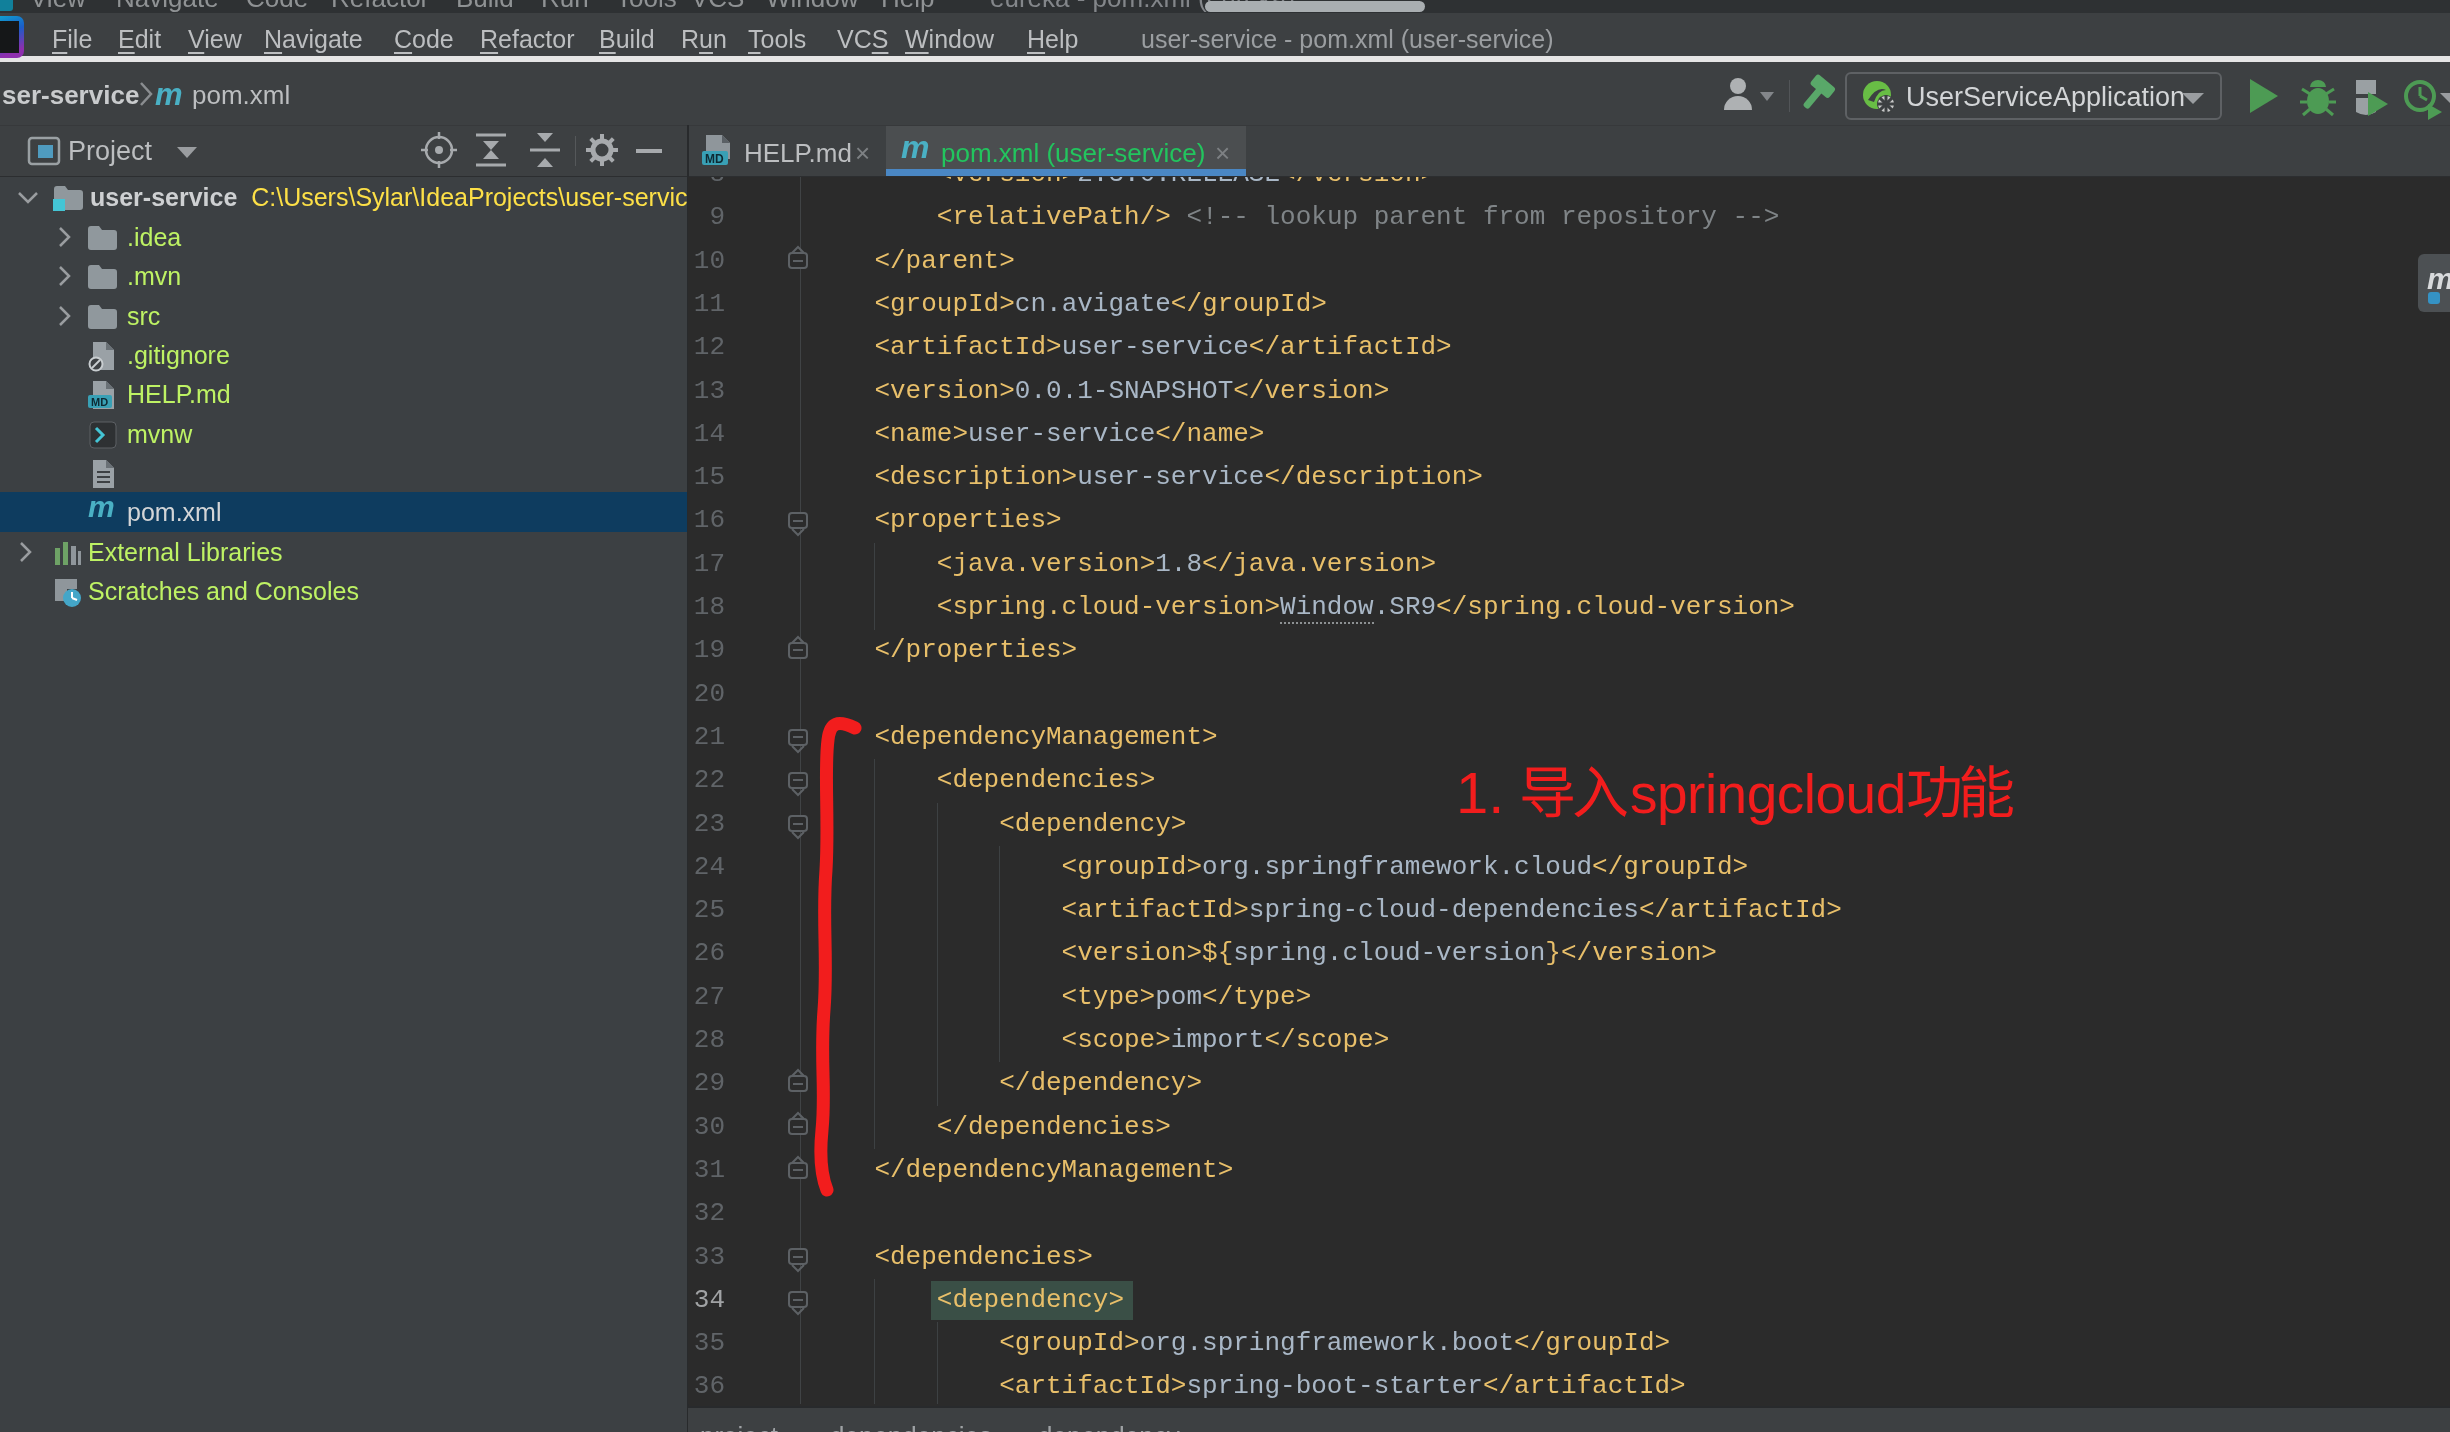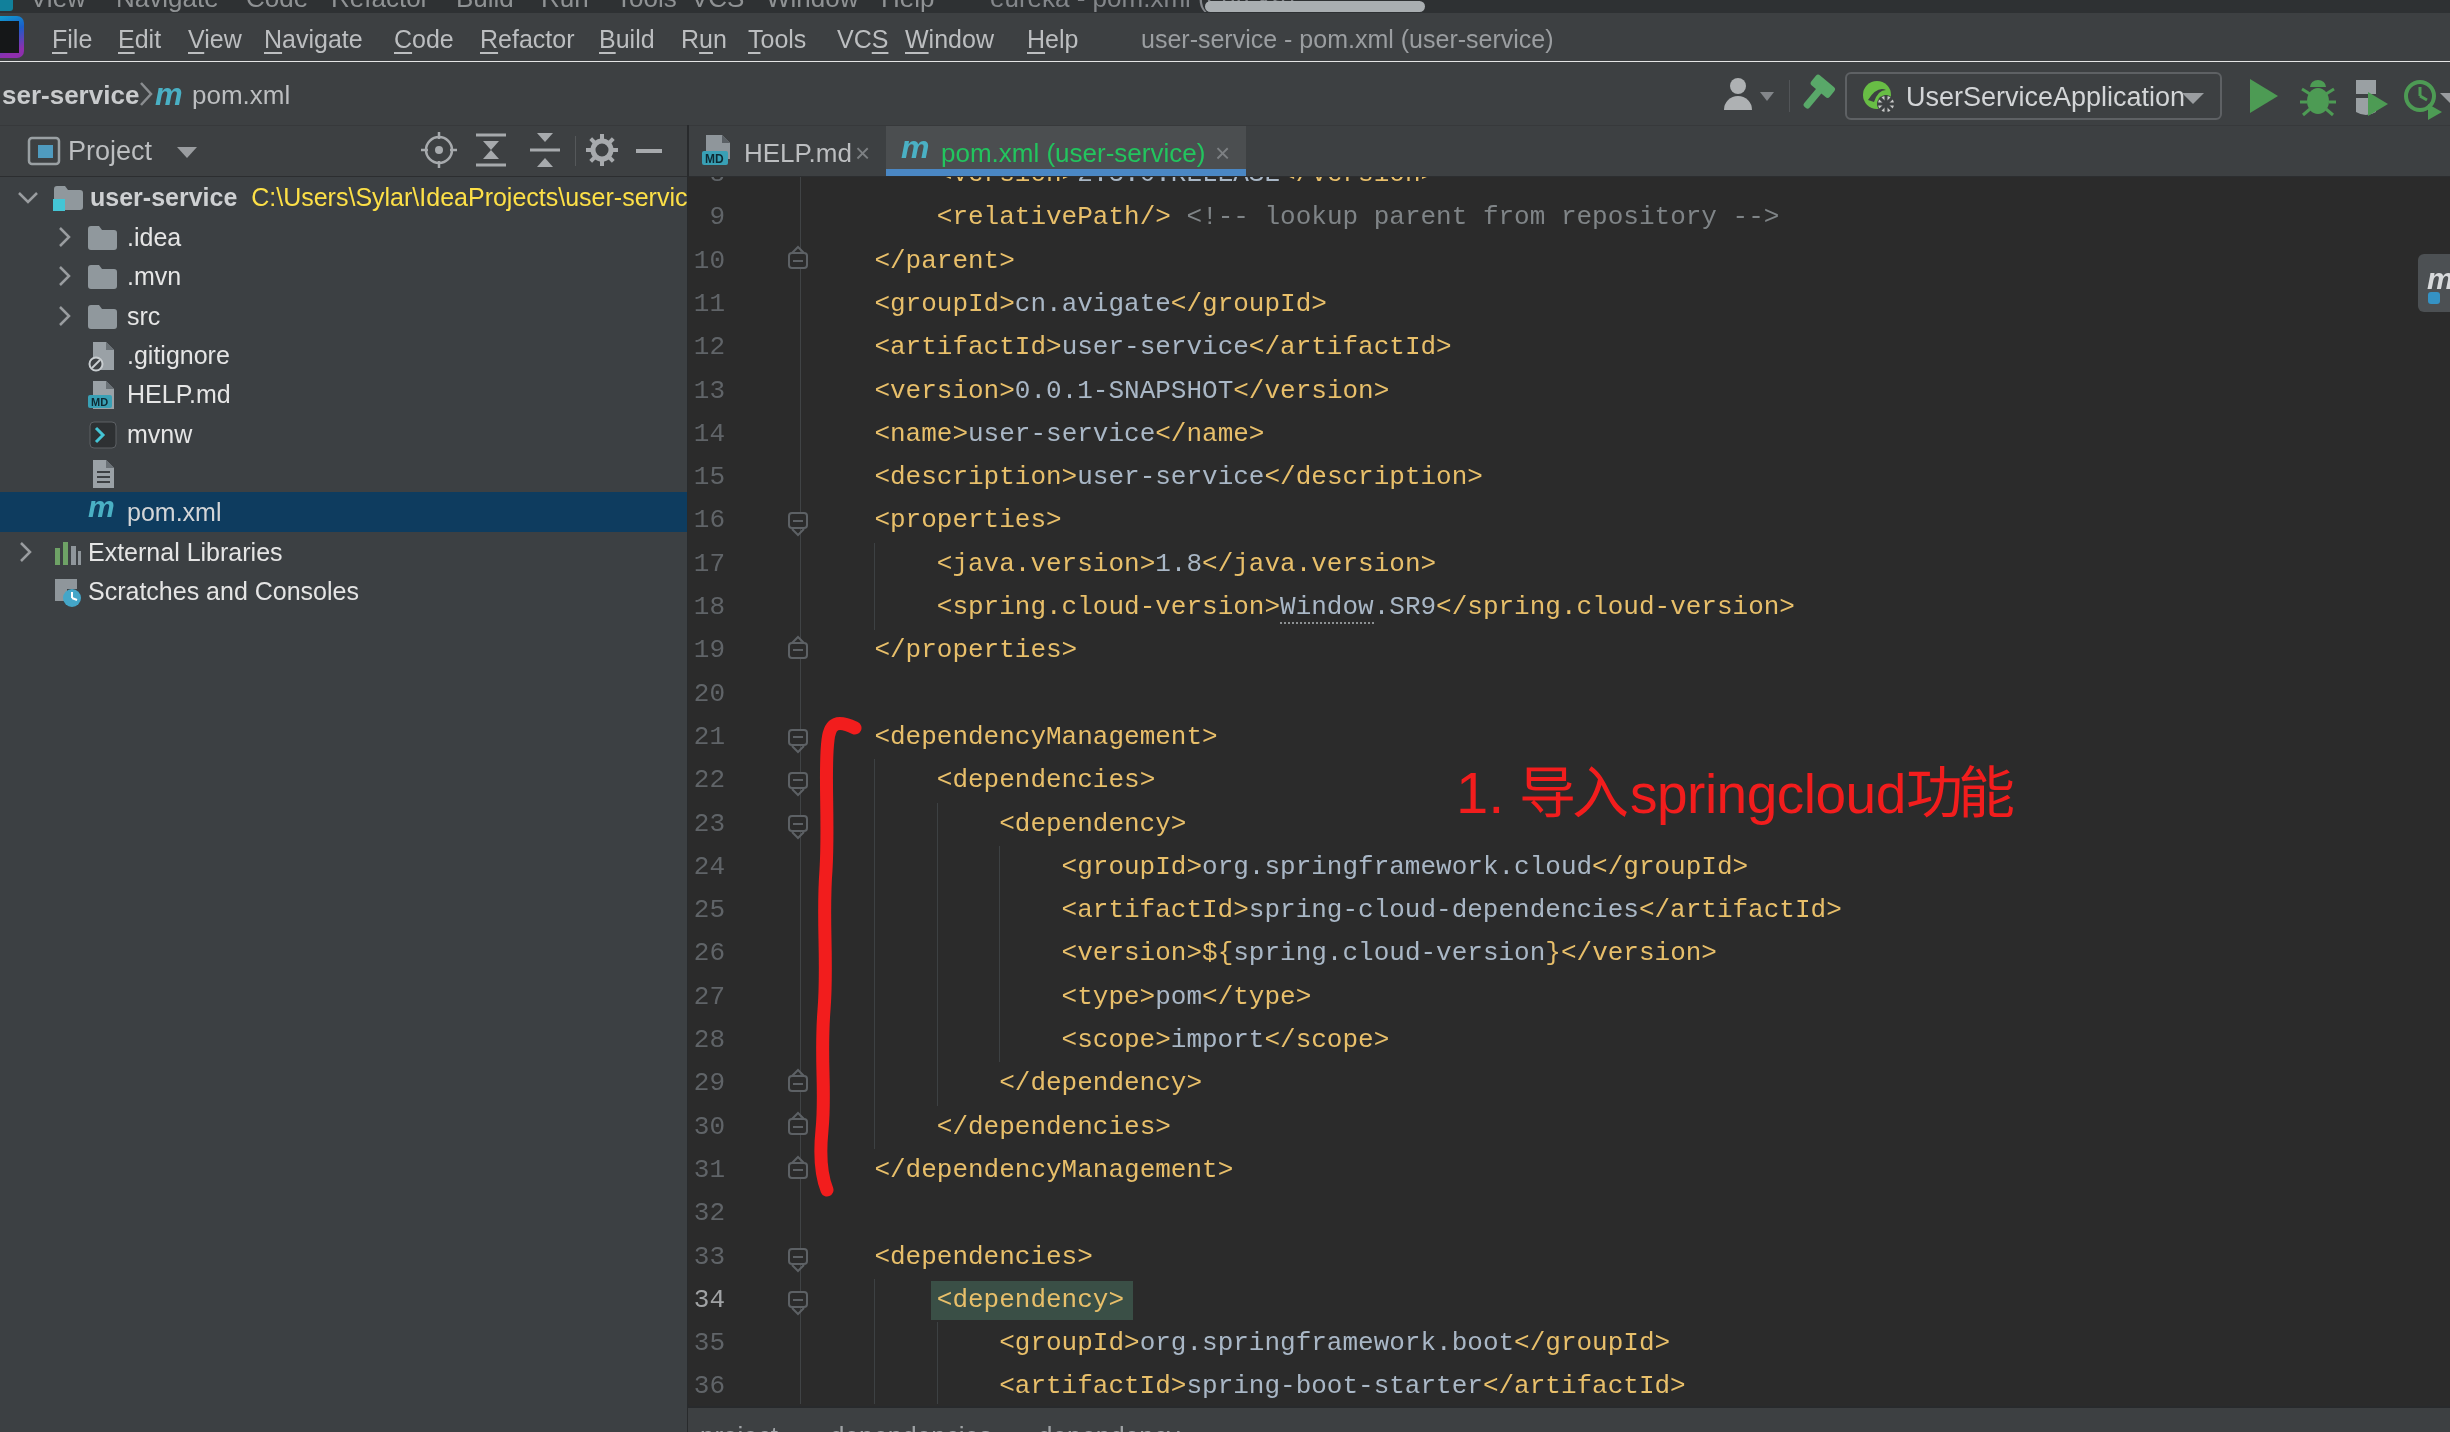--- a/index.html
+++ b/index.html
@@ -1,29 +1,29 @@
 <!DOCTYPE html>
 <html><head><meta charset="utf-8"><style>
 *{margin:0;padding:0;box-sizing:border-box}
 html,body{width:2450px;height:1432px;overflow:hidden;background:#2b2b2b;font-family:"Liberation Sans",sans-serif}
 #root{position:absolute;top:0;left:0;width:2450px;height:1432px}
 
 #strip{position:absolute;left:0;top:0;width:2450px;height:13px;background:#2e3133;overflow:hidden}
 #strip .mi{position:absolute;top:-17px;font-size:26px;color:#8f9294;white-space:nowrap}
 
-#menubar{position:absolute;left:0;top:13px;width:2450px;height:49px;background:#3d4042;border-bottom:1px solid #e5e5e5}
+#menubar{position:absolute;left:0;top:13px;width:2450px;height:49px;background:#3d4042;border-bottom:6px solid #e5e5e5}
 #menubar .mi{position:absolute;top:12px;font-size:25px;color:#bcbec0;white-space:nowrap}
 #menubar .mi u{text-decoration:underline;text-underline-offset:4px}
 
 #navbar{position:absolute;left:0;top:62px;width:2450px;height:63px;background:#3d4042}
 
 #hdr{position:absolute;left:0;top:125px;width:2450px;height:52px;background:#3d4042;border-bottom:1px solid #2c2e30;border-top:1px solid #37393b}
 
 #panel{position:absolute;left:0;top:177px;width:687px;height:1255px;background:#3c4043}
-.row{position:absolute;left:0;width:687px;height:39px;font-size:25px;color:#e5e5e5;white-space:nowrap;overflow:hidden}
+.row{position:absolute;left:0;width:687px;height:39px;font-size:25px;color:#bef264;white-space:nowrap;overflow:hidden}
 
 #editor{position:absolute;left:688px;top:177px;width:1762px;height:1227px;background:#2b2b2b;overflow:hidden}
 #edlayer{position:absolute;left:-688px;top:-177px;width:2450px;height:1432px}
 .cl{position:absolute;height:43.3px;line-height:43.3px;font-family:"Liberation Mono",monospace;font-size:26px;white-space:pre}
 .ln{position:absolute;left:560px;width:165px;text-align:right;height:43.3px;line-height:43.3px;font-family:"Liberation Mono",monospace;font-size:26px;color:#606468}
 .lncur{color:#a1a3a5}
 .t{color:#e8bf6a} .v{color:#a9b7c6} .c{color:#7f8487} .p{color:#a9b7c6}
 .w{color:#a9b7c6;border-bottom:2px dotted #8d9193}
 .ig{position:absolute;width:1px;background:#3d4143}
 

